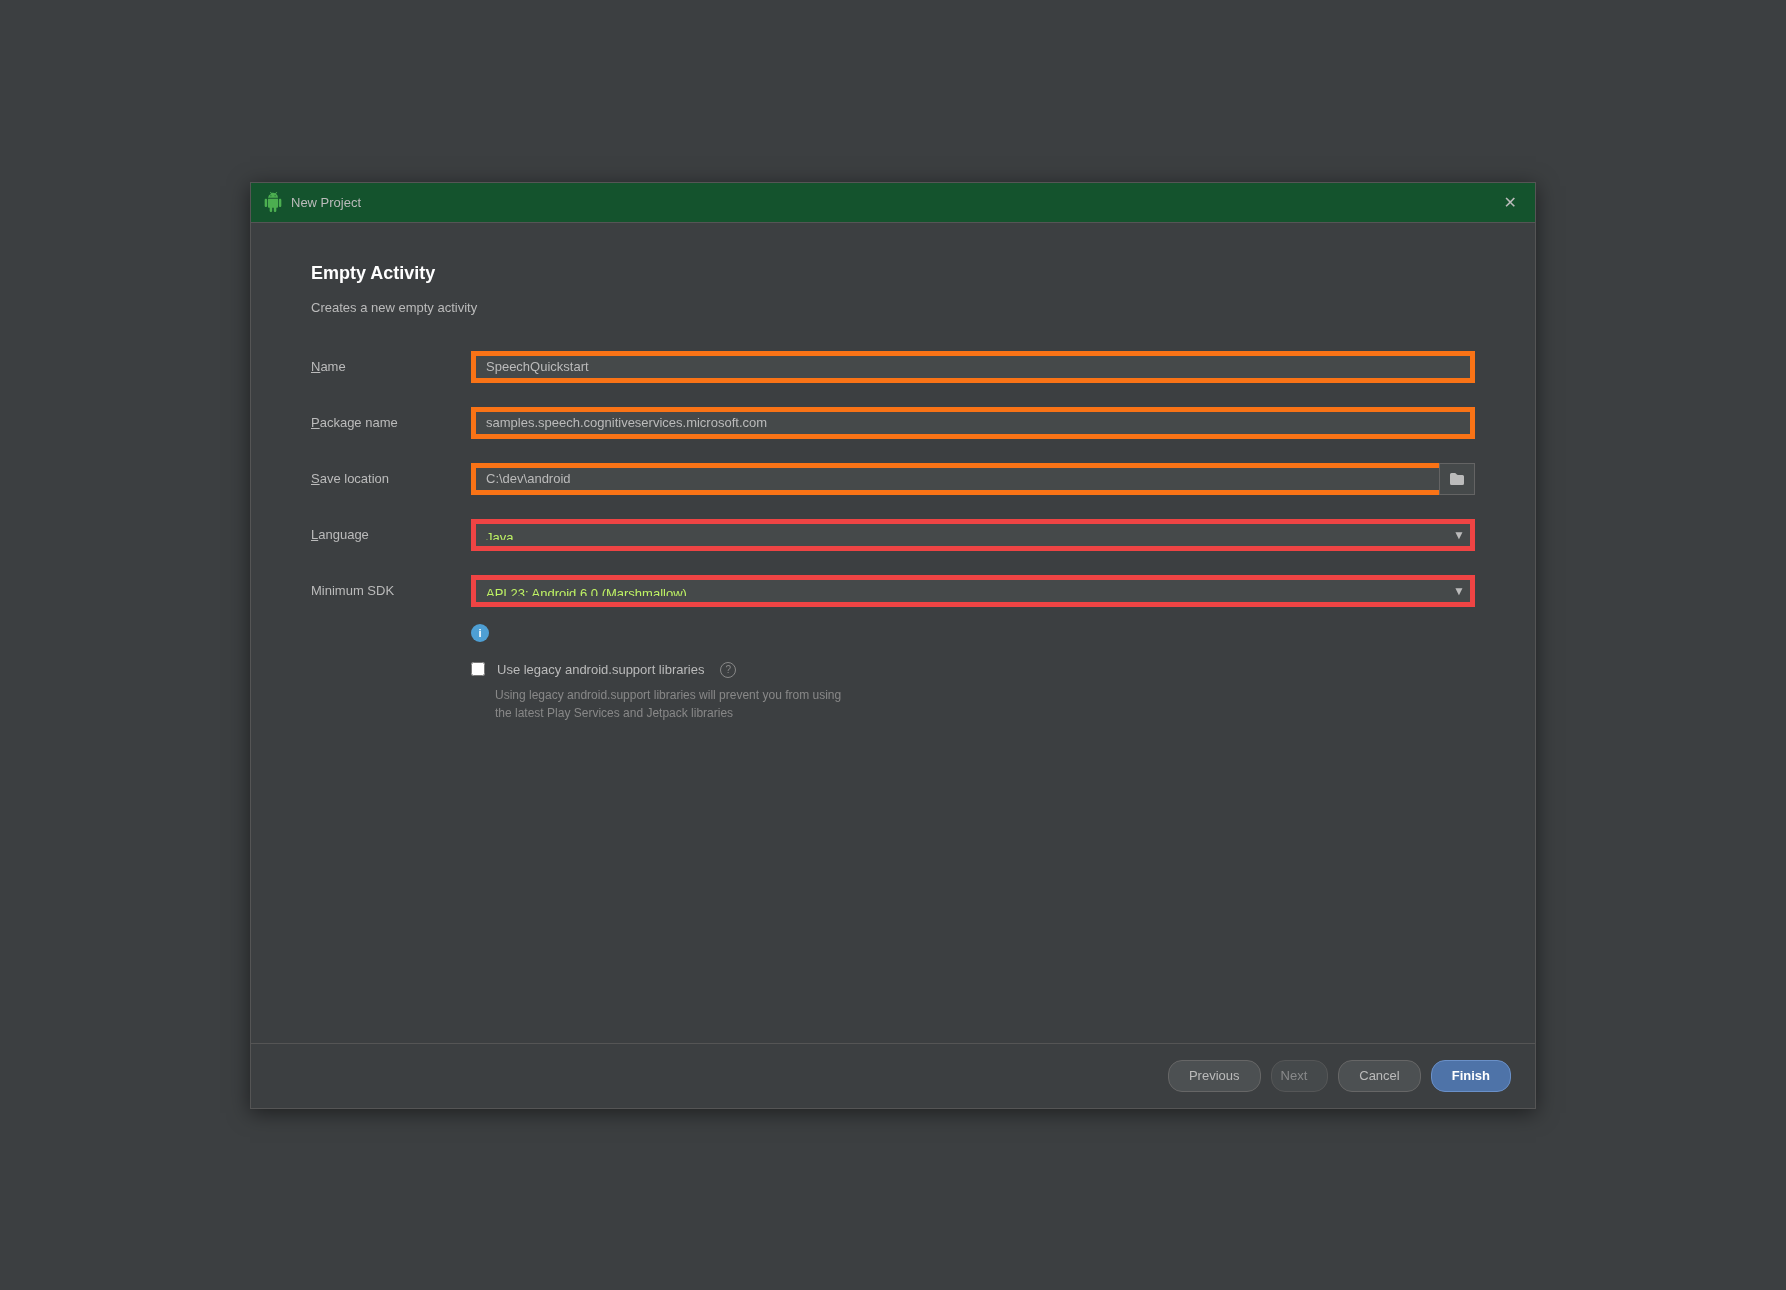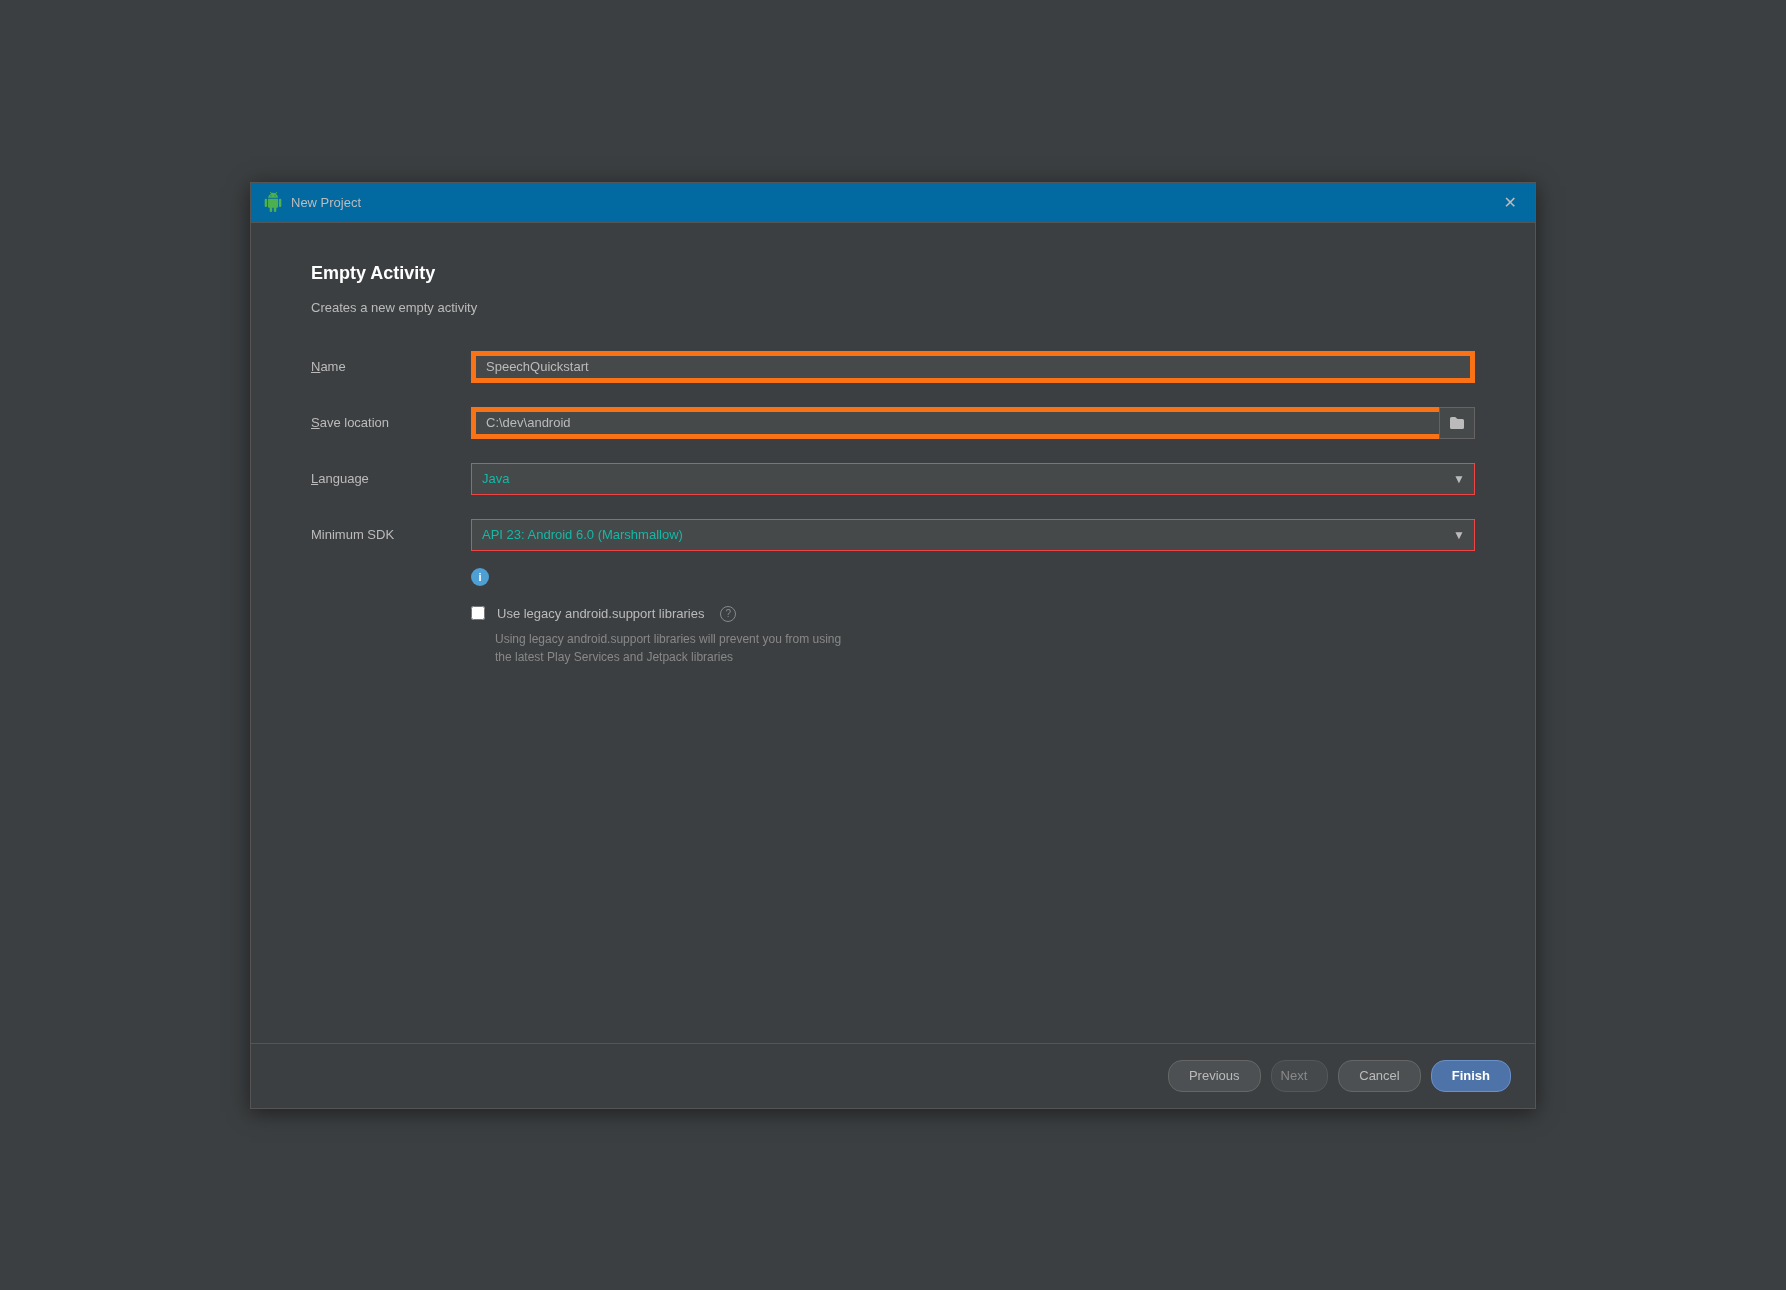--- a/index.html
+++ b/index.html
@@ -20,21 +20,21 @@
     .window {
       width: 1286px;
       background: #3c3f41;
       border: 1px solid #555;
       box-shadow: 0 4px 20px rgba(0,0,0,0.5);
       display: flex;
       flex-direction: column;
     }
 
     .title-bar {
-      background: #0369a1;
+      background: #14532d;
       border-bottom: 1px solid #555;
       display: flex;
       align-items: center;
       justify-content: space-between;
       padding: 4px 12px;
       height: 40px;
     }
 
     .title-bar-left {
       display: flex;
@@ -134,22 +134,22 @@
     }
 
     .select-wrapper {
       flex: 1;
       position: relative;
     }
 
     .form-select {
       width: 100%;
       background: #45494a;
-      border: 1px solid #ef4444;
-      color: #14b8a6;
+      border: 5px solid #ef4444;
+      color: #bef264;
       font-size: 13px;
       padding: 6px 30px 6px 10px;
       height: 32px;
       outline: none;
       appearance: none;
       -webkit-appearance: none;
       cursor: pointer;
     }
 
     .select-arrow {
@@ -315,20 +315,26 @@
     <div class="page-title">Empty Activity</div>
     <div class="page-subtitle">Creates a new empty activity</div>
 
     <div class="form-row">
       <label class="form-label">
         <span class="underline">N</span><span>ame</span>
       </label>
       <input class="form-input" type="text" value="SpeechQuickstart" style="">
     </div>
 
+    <div class="form-row">
+      <label class="form-label">
+        <span class="underline">P</span><span>ackage name</span>
+      </label>
+      <input class="form-input" type="text" value="samples.speech.cognitiveservices.microsoft.com" style="">
+    </div>
 
     <div class="form-row">
       <label class="form-label">
         <span class="underline">S</span><span>ave location</span>
       </label>
       <div class="input-with-btn">
         <input class="form-input" type="text" value="C:\dev\android" style="">
         <button class="folder-btn">
           <svg width="16" height="16" viewBox="0 0 16 16" fill="#bbbbbb">
             <path d="M1 3.5A1.5 1.5 0 0 1 2.5 2h2.764c.958 0 1.76.56 2.311 1.184C7.985 3.648 8.48 4 9 4h4.5A1.5 1.5 0 0 1 15 5.5v7a1.5 1.5 0 0 1-1.5 1.5h-11A1.5 1.5 0 0 1 1 12.5v-9z"></path>

